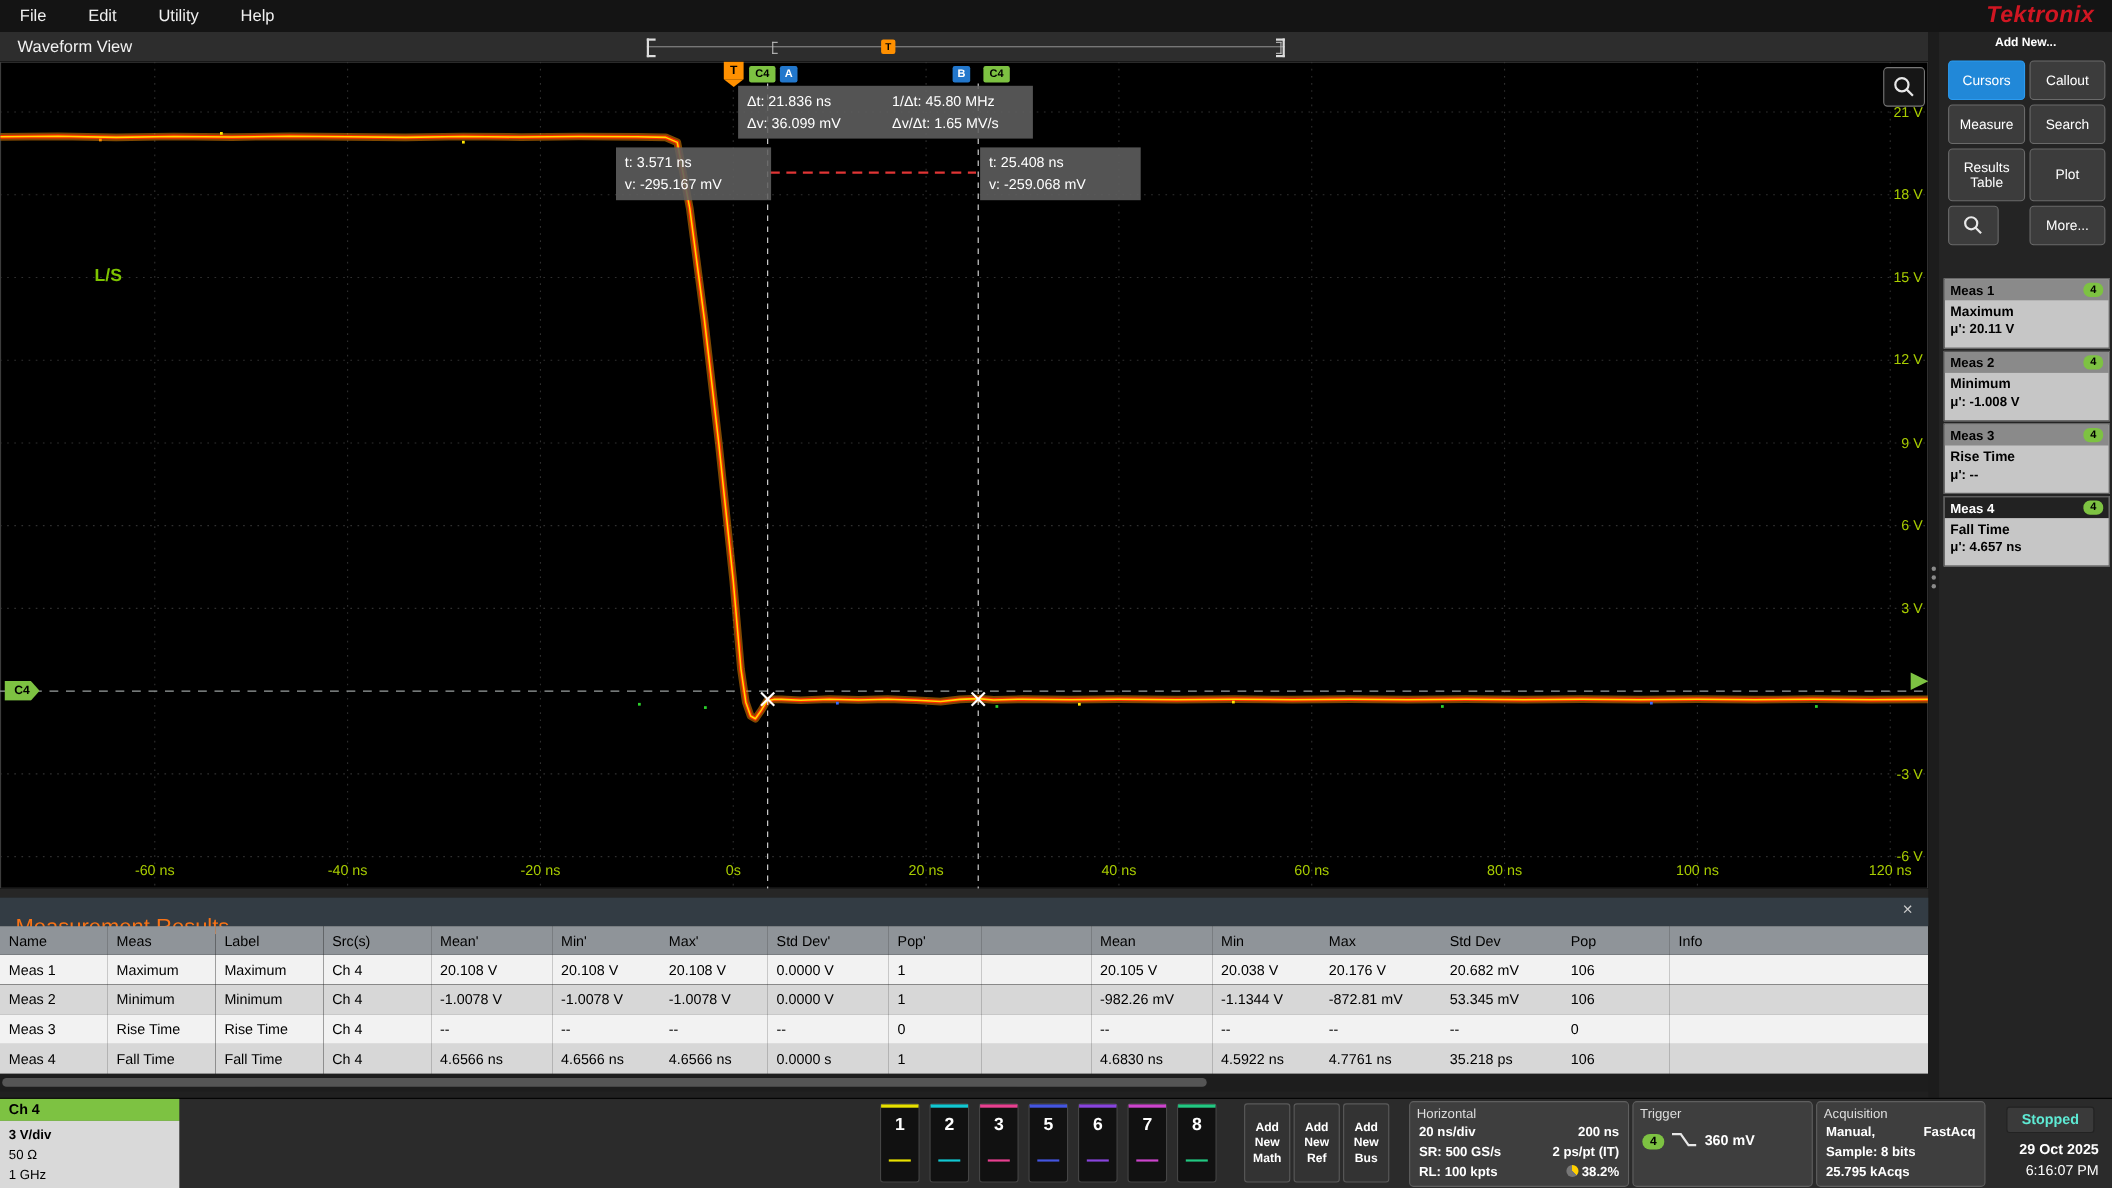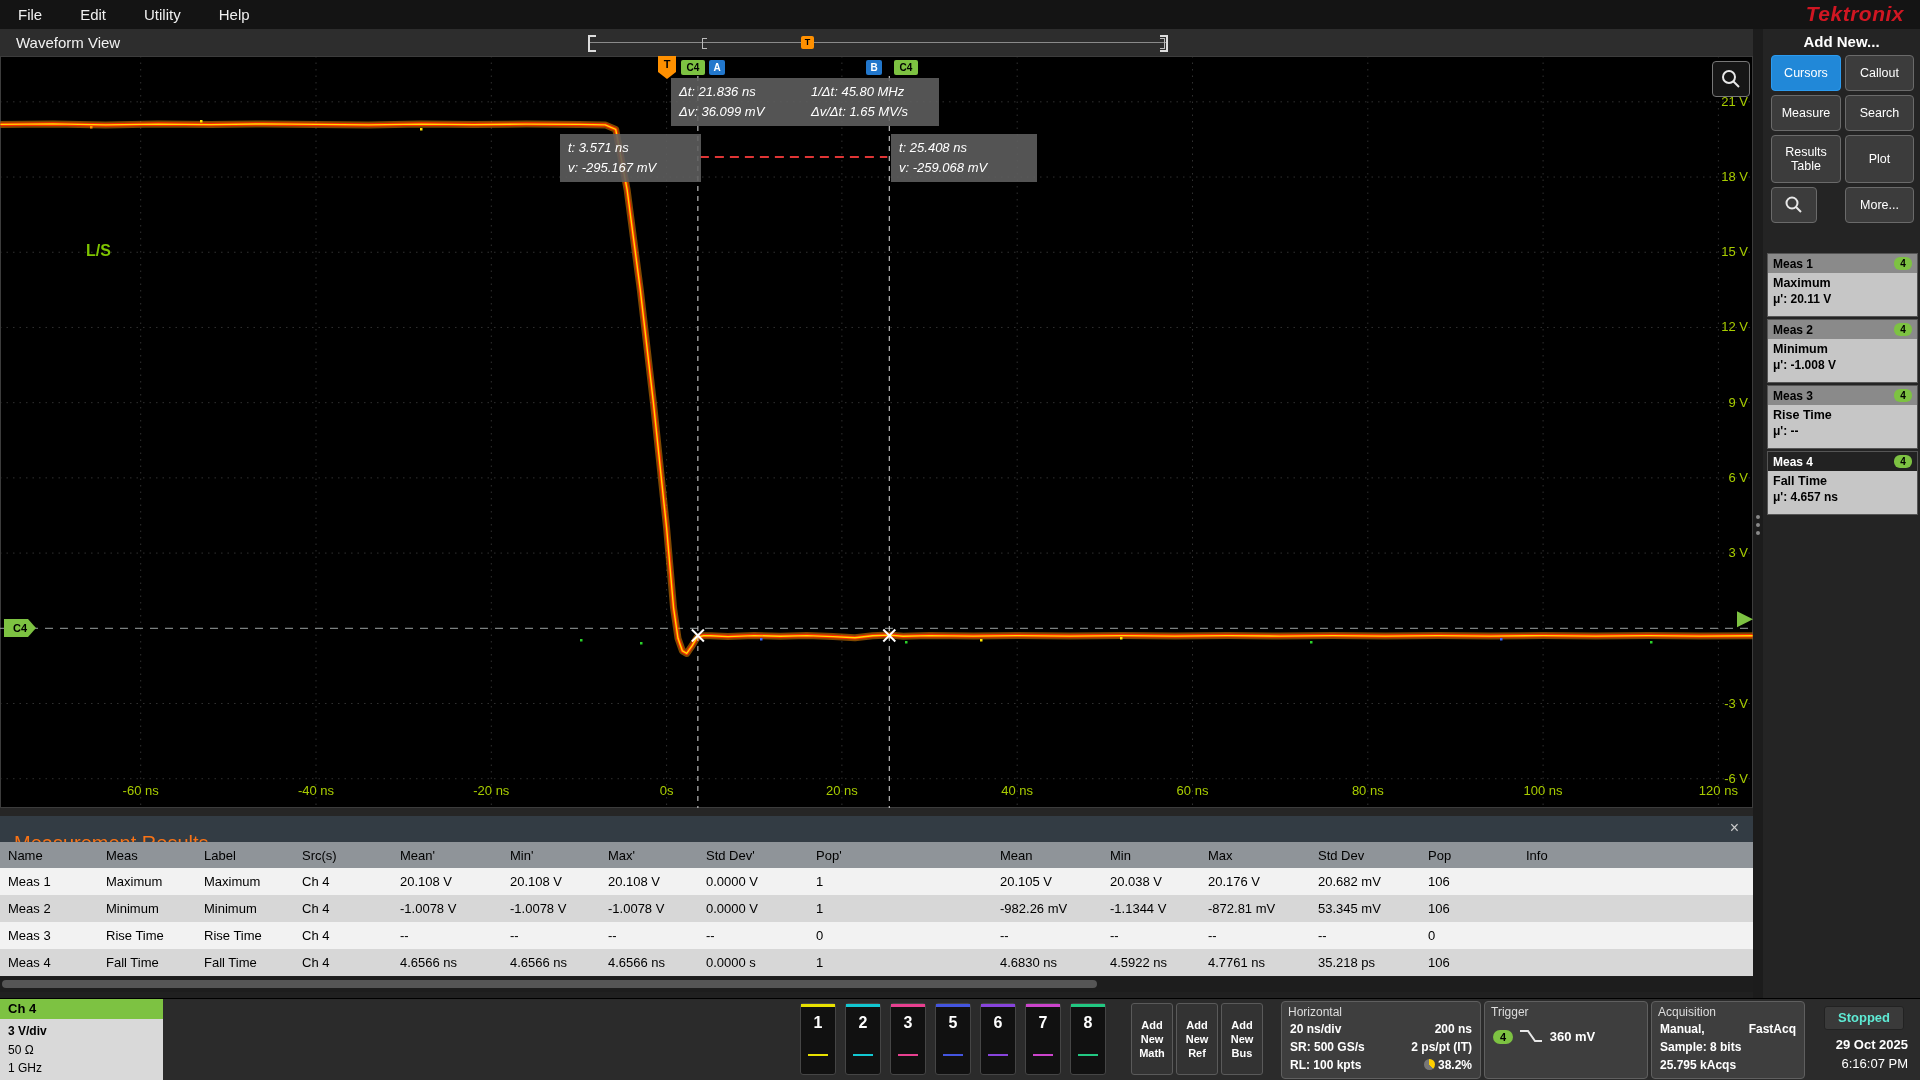--- a/index.html
+++ b/index.html
@@ -35,21 +35,21 @@
   .zeroline{stroke:#9aa0a0;stroke-width:1;stroke-dasharray:8 7;}
   .cursorline{stroke:#e0e0e0;stroke-width:1;stroke-dasharray:5 5;}
   .xmark{stroke:#ffffff;stroke-width:2;}
   .redlink{stroke:#e03535;stroke-width:2;stroke-dasharray:9 6;}
 
   .axis-label{position:absolute;font-size:13px;color:#a8cc00;pointer-events:none;white-space:nowrap;}
   .v-label{width:54px;text-align:right;}
   .t-label{transform:translateX(-50%);}
 
   .readout{position:absolute;background:rgba(96,96,96,.88);color:#fff;font-size:13px;line-height:1.55;
-           padding:4px 8px;white-space:nowrap;font-style:italic;}
+           padding:4px 8px;white-space:nowrap;}
   #delta-box{display:grid;grid-template-columns:132px 120px;}
 
   .badge{position:absolute;top:4px;height:15px;font-size:10px;font-weight:bold;text-align:center;
          line-height:15px;border-radius:2px;}
   .badge.green{background:#7dc242;color:#000;width:24px;}
   .badge.blue{background:#2277cc;color:#fff;width:16px;}
 
   #t-flag{position:absolute;left:658px;top:0;width:18px;height:16px;background:#ff9000;color:#000;
           font-size:11px;font-weight:bold;text-align:center;line-height:16px;}
   #t-flag::after{content:"";position:absolute;left:0;top:16px;width:0;height:0;
@@ -62,21 +62,21 @@
 
   #zoombox-btn{position:absolute;left:1712px;top:5px;width:36px;height:34px;background:#161616;
           border:1px solid #777;border-radius:4px;display:flex;align-items:center;justify-content:center;}
 
   
   #splitter{position:absolute;left:1753px;top:29px;width:10px;height:969px;background:#1c1c1c;}
   .split-dot{position:absolute;left:3px;width:4px;height:4px;border-radius:2px;background:#8a8a8a;}
 
   
   #sidebar{position:absolute;left:1763px;top:29px;width:157px;height:969px;background:#242424;}
-  #add-new{position:absolute;left:0;top:4px;width:157px;text-align:center;font-size:15px;font-weight:bold;color:#fff;}
+  #add-new{position:absolute;left:0;top:4px;width:157px;text-align:center;font-size:11px;font-weight:bold;color:#fff;}
   .sbtn{position:absolute;background:#3c3c3c;border:1px solid #6a6a6a;border-radius:4px;color:#fff;
         font-size:12.5px;display:flex;align-items:center;justify-content:center;text-align:center;line-height:1.15;cursor:default;}
   .sbtn.active{background:#2188d8;border-color:#2b9bf0;}
   .meas-badge{position:absolute;left:4px;width:149px;height:62px;background:#c6c6c6;border:1px solid #555;}
   .meas-head{height:19px;background:#8a8a8a;color:#000;display:flex;align-items:center;justify-content:space-between;padding:0 5px;}
   .meas-badge.selected .meas-head{background:#222;color:#fff;}
   .meas-name{font-size:12px;font-weight:bold;}
   .meas-count{background:#7dc242;color:#000;font-size:10px;font-weight:bold;border-radius:6px;width:18px;height:13px;
               text-align:center;line-height:13px;}
   .meas-type{font-size:12.5px;font-weight:bold;color:#000;padding:3px 5px 0 5px;}

